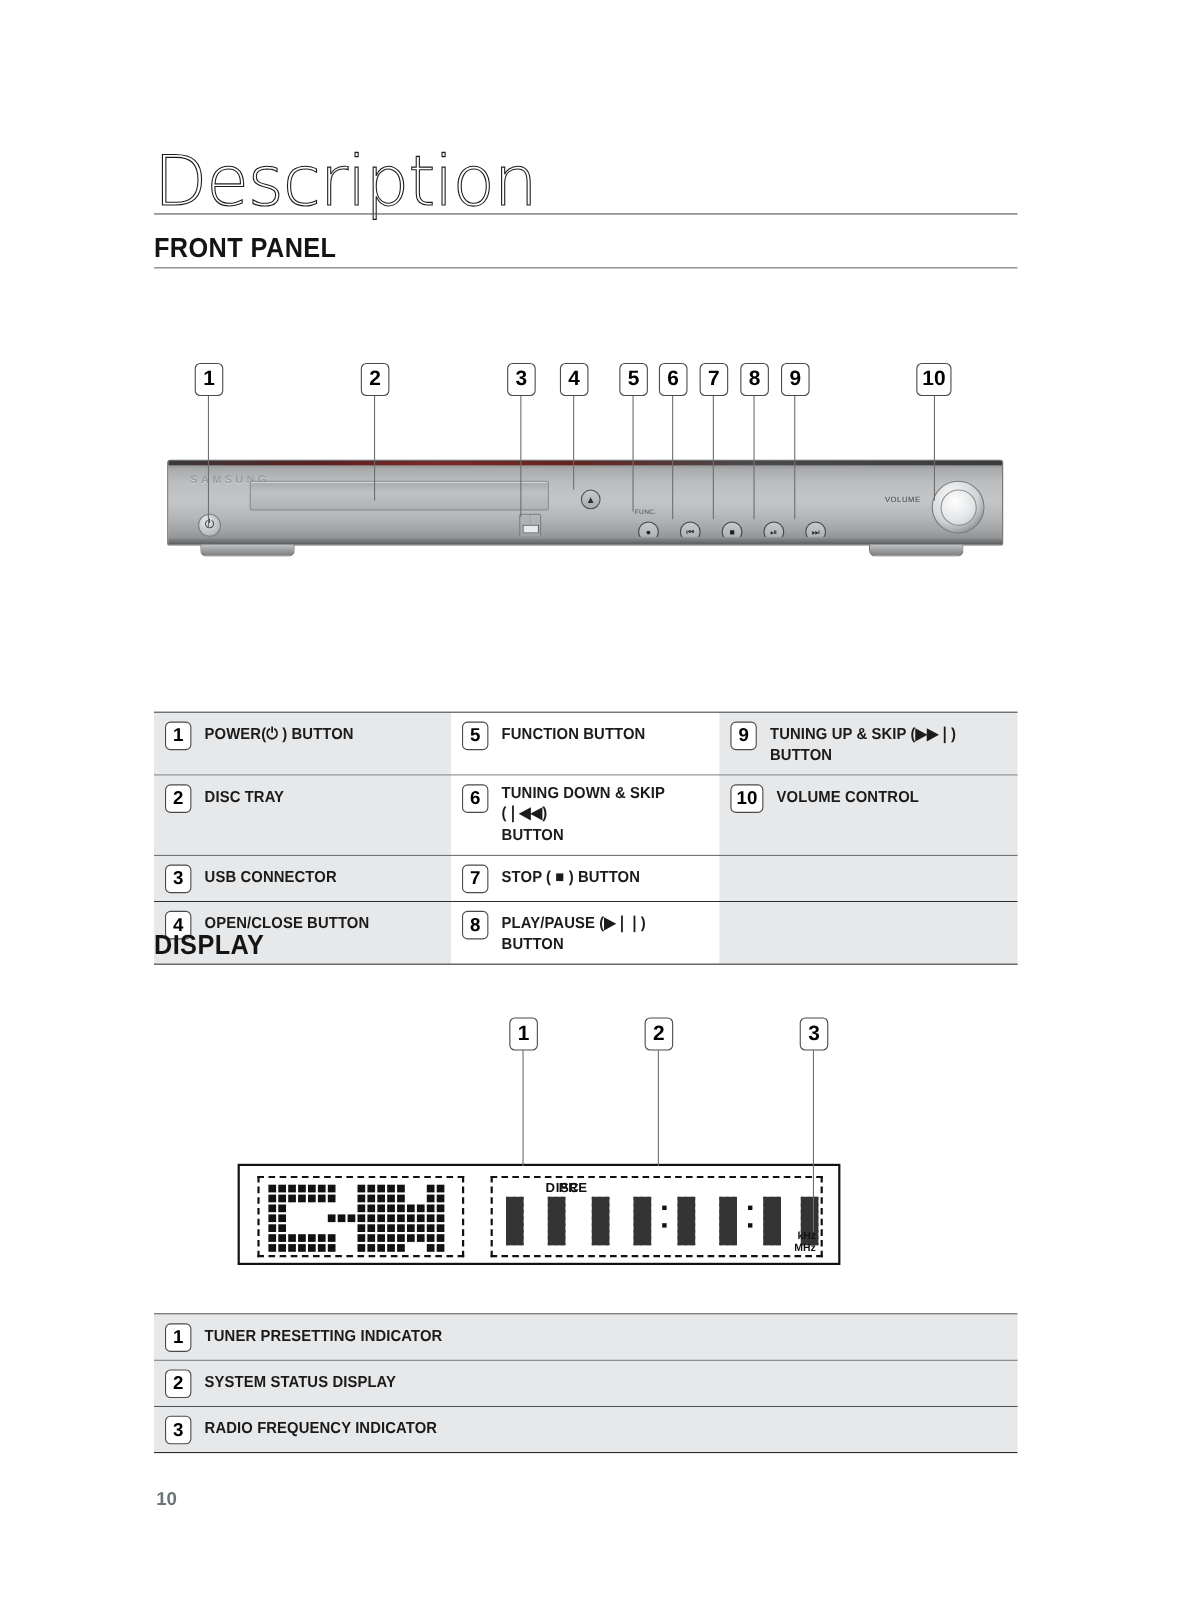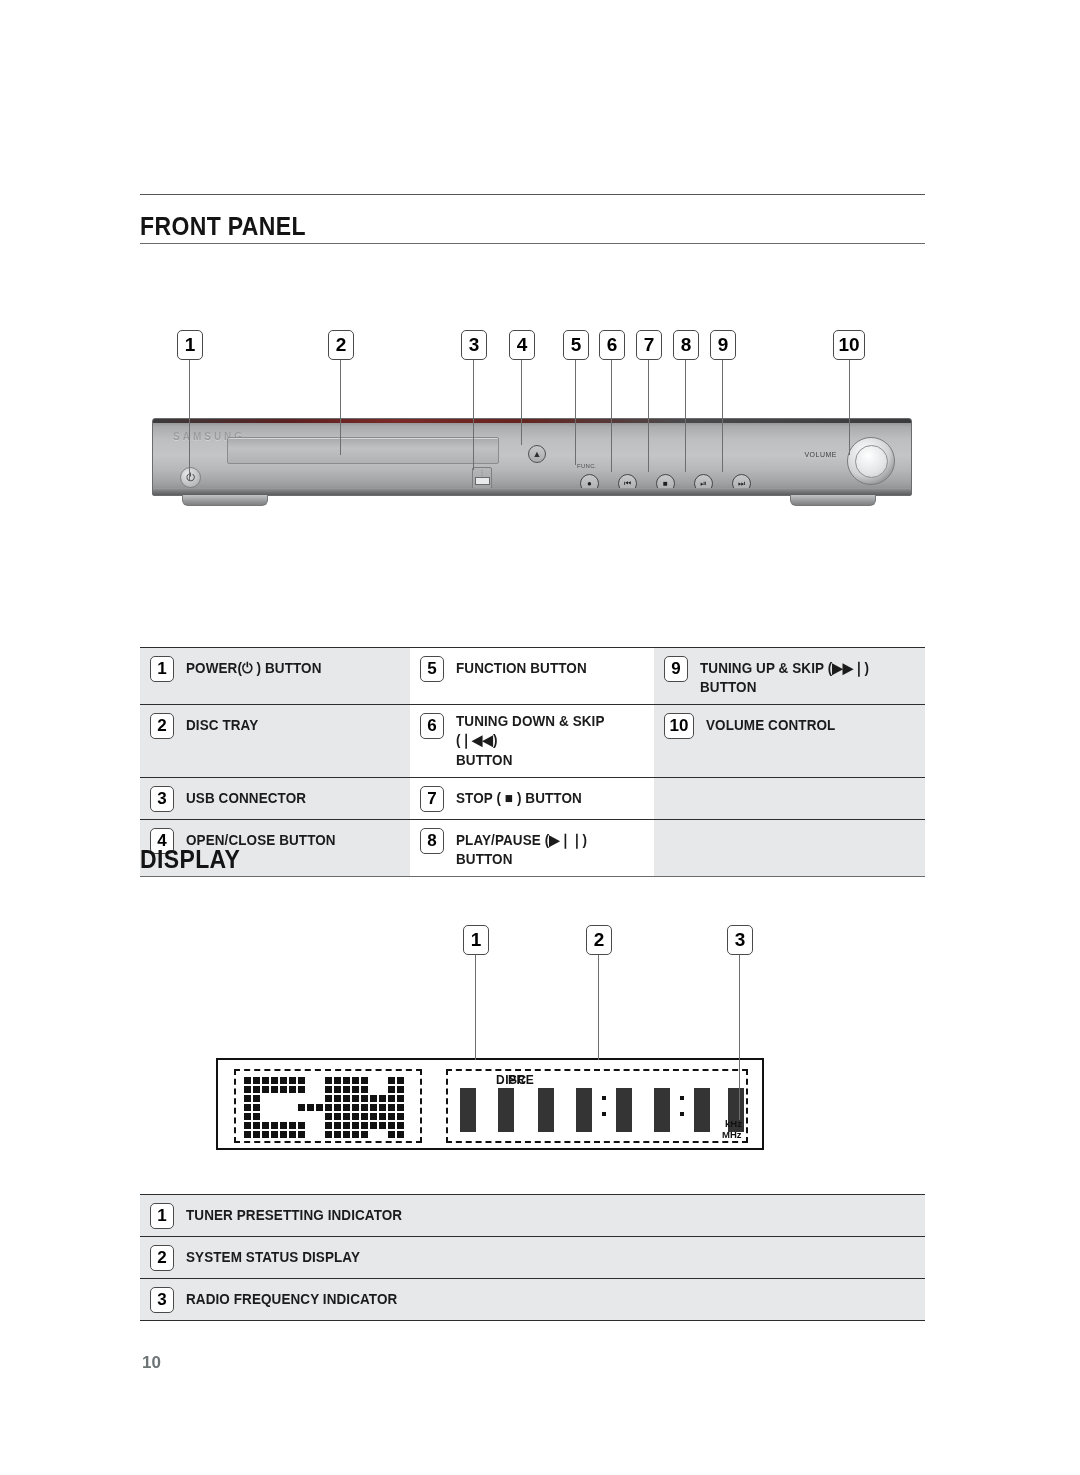--- a/index.html
+++ b/index.html
@@ -289,20 +289,21 @@
   .colon {
     position:absolute; top:36px; width:4px; height:4px; background:#111;
   }
   .colon.lo { top:52px; }
 </style>
 </head>
 <body>
 
 <div class="page">
 
+  <div class="chapter-title">Description</div>
   <div class="title-rule"></div>
 
   <div class="section-heading" id="front-panel-heading">FRONT PANEL</div>
   <div class="section-rule" id="front-panel-rule"></div>
 
   <div class="callout" style="left:177px; top:330px;">1</div>
   <div class="leader" style="left:189px; top:360px; height:120px;"></div>
 
   <div class="callout" style="left:328px; top:330px;">2</div>
   <div class="leader" style="left:340px; top:360px; height:95px;"></div>

